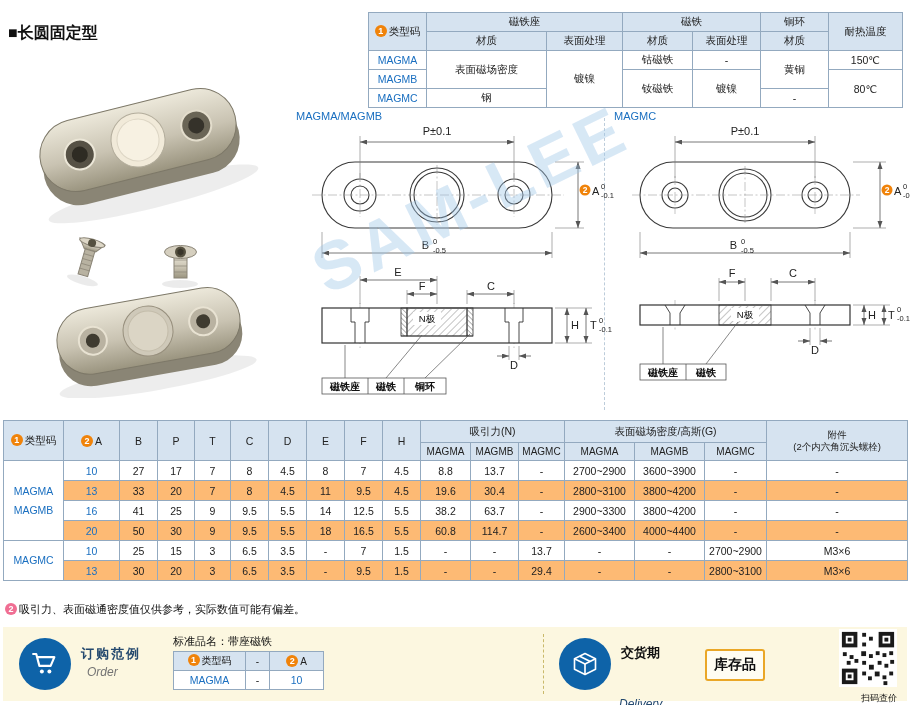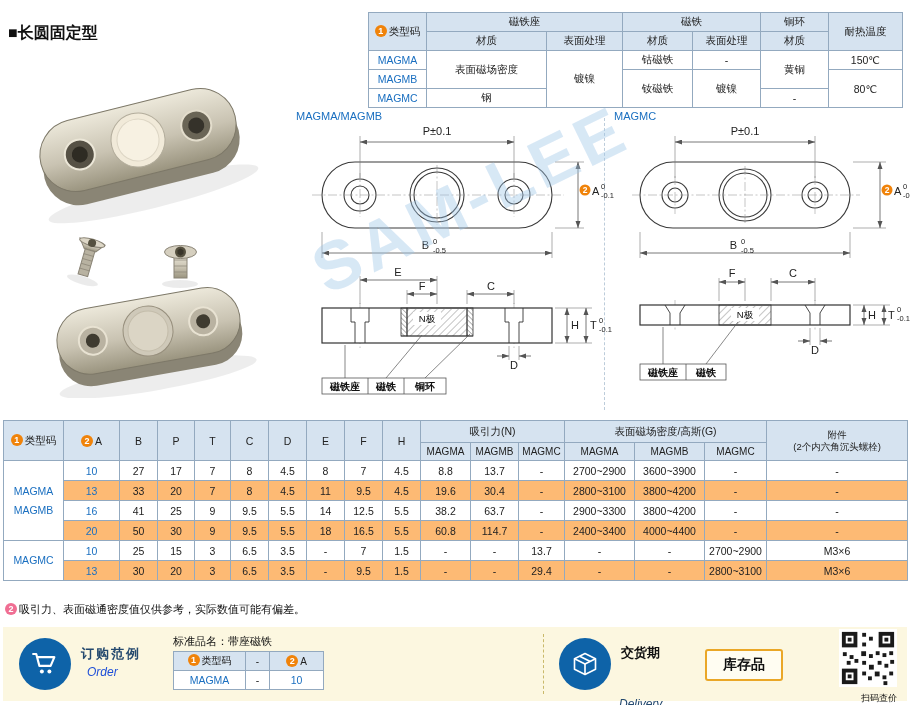--- a/index.html
+++ b/index.html
@@ -48,29 +48,29 @@
   .toltxt { font-size:7.5px; fill:#222; }
   .bdgtxt { font-size:8.5px; fill:#fff; font-weight:bold; }
   .parttxt { font-size:10px; font-weight:bold; fill:#111; }
   .npole { font-size:9.5px; fill:#111; }
 
   
   .footer { left:3px; top:627px; width:904px; height:74px; background:#fcf7e0; }
   .circle-icon { position:absolute; width:52px; height:52px; border-radius:50%; background:#0e63a8;
                  display:flex; align-items:center; justify-content:center; }
   .order-title { position:absolute; left:78px; top:18px; font-size:13px; font-weight:bold; color:#24496e; letter-spacing:2px; }
-  .order-sub { position:absolute; left:84px; top:38px; font-size:12px; font-style:italic; color:#1d4ed8; }
+  .order-sub { position:absolute; left:84px; top:38px; font-size:12px; font-style:italic; color:#737373; }
   .sample-caption { position:absolute; left:170px; top:7px; font-size:11px; color:#111; }
   .sample-table { position:absolute; left:170px; top:24px; width:150px; background:#fff; }
   .sample-table th { background:#d6e3f0; font-size:10px; height:19px; }
   .sample-table td { font-size:10.5px; height:19px; background:#fff; }
   .foot-sep { position:absolute; left:540px; top:7px; height:60px; width:0; border-left:1px dashed #c9b96a; }
   .delivery-title { position:absolute; left:618px; top:17px; font-size:13px; font-weight:bold; color:#111; }
   .delivery-sub { position:absolute; left:616px; top:38px; font-size:12px; font-style:italic; color:#24496e;margin-top:32px; }
-  .stock-badge { position:absolute; left:702px; top:22px; padding:5px 16px; border:2px solid #eaa727;
+  .stock-badge { position:absolute; left:702px; top:22px; padding:5px 7px; border:2px solid #eaa727;
                  border-radius:3px; font-size:14px; font-weight:bold; color:#111; background:#fffdf2; }
   .qr-wrap { position:absolute; left:834px; top:2px; width:60px; text-align:right; }
   .qr-caption { font-size:9px; color:#111; margin-top:1px; }
 </style>
 </head>
 <body>
 
 <svg width="0" height="0" style="position:absolute">
   <defs>
     <marker id="aR" markerWidth="8" markerHeight="6" refX="7" refY="2.5" orient="auto" markerUnits="userSpaceOnUse">
@@ -495,21 +495,21 @@
       <td>30</td>
       <td>9</td>
       <td>9.5</td>
       <td>5.5</td>
       <td>18</td>
       <td>16.5</td>
       <td>5.5</td>
       <td>60.8</td>
       <td>114.7</td>
       <td>-</td>
-      <td>2400~3400</td>
+      <td>2600~3400</td>
       <td>4000~4400</td>
       <td>-</td>
       <td>-</td>
     </tr>
     <tr>
       <td rowspan="2" class="code-cell">
           <div>MAGMC</div>
         </td>
       <td class="blue">10</td>
       <td>25</td>

